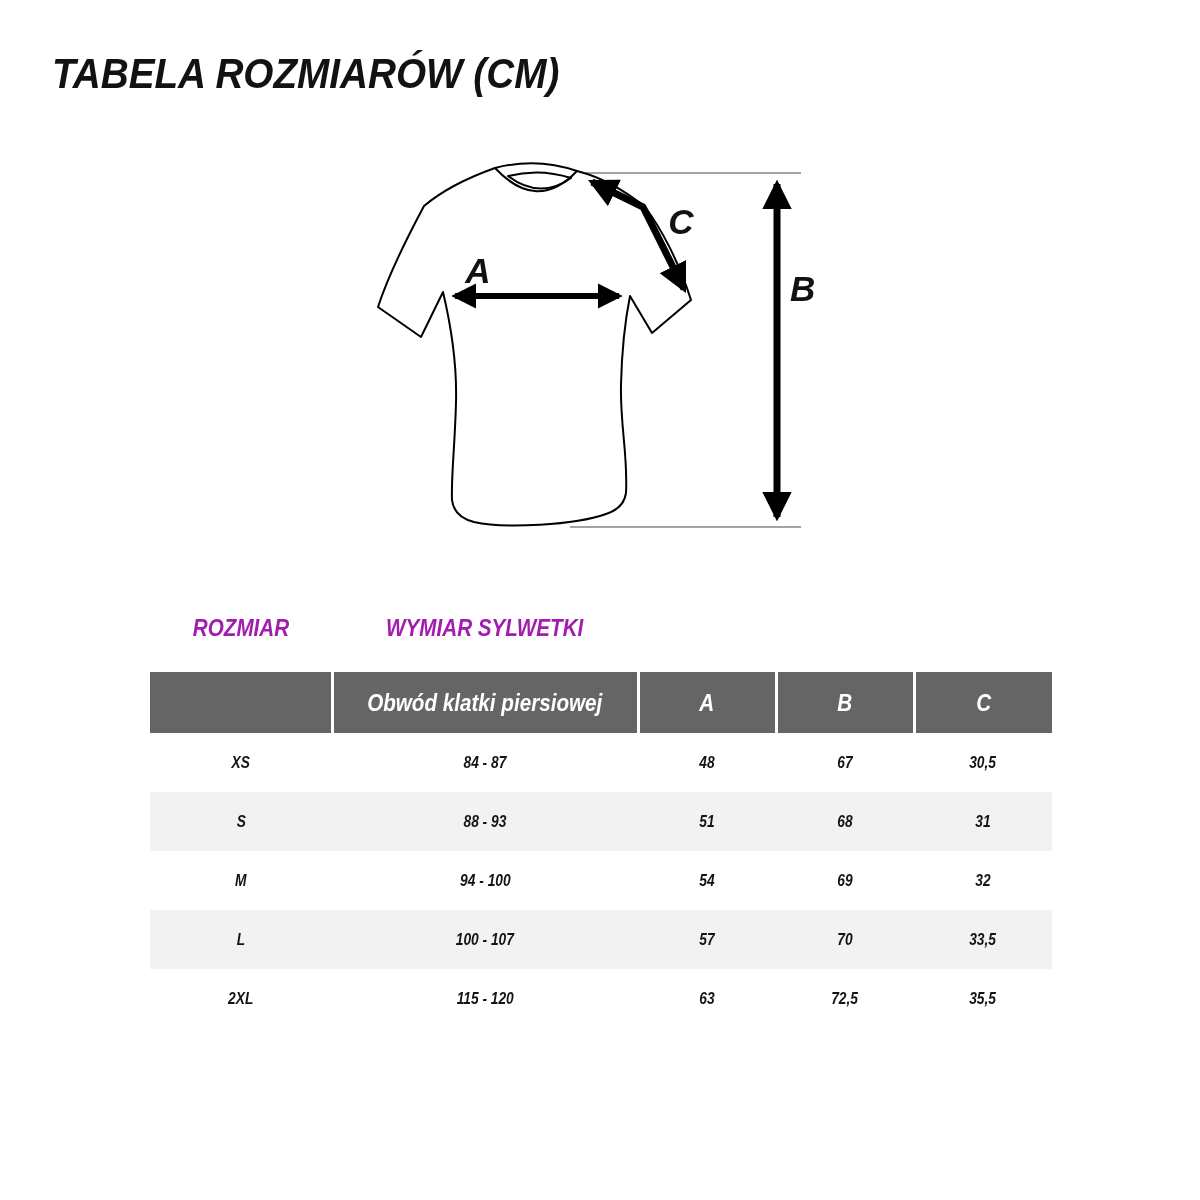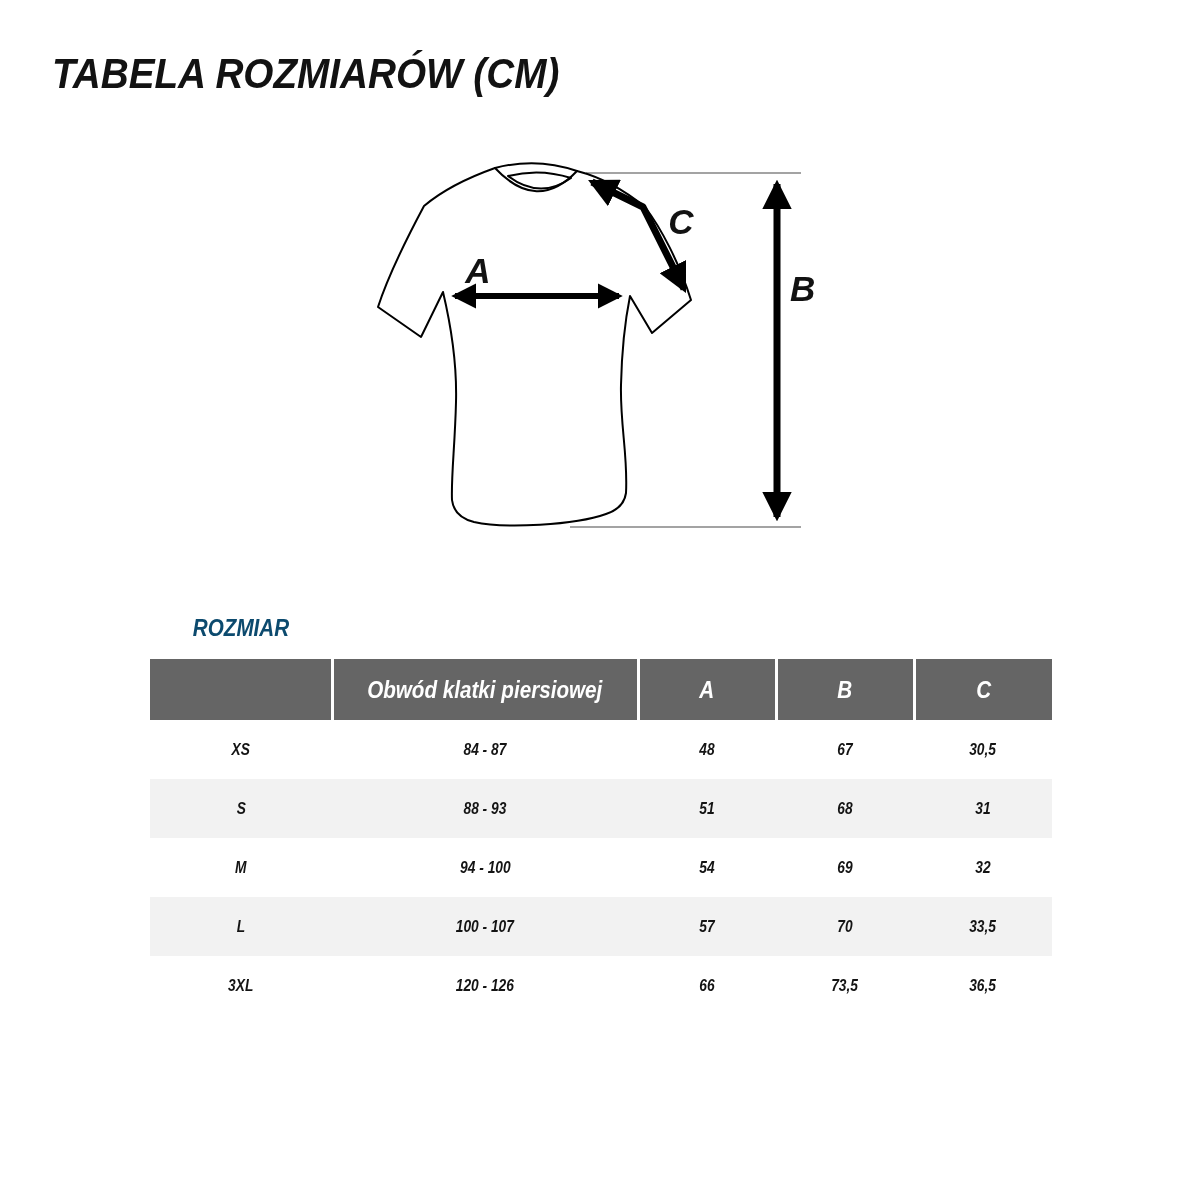--- a/index.html
+++ b/index.html
@@ -46,22 +46,22 @@
   .table-block {
     position: absolute;
     left: 150px;
     top: 610px;
     width: 902px;
   }
   .group-headers {
     display: flex;
     height: 36px;
     align-items: center;
-    margin-bottom: 13px;
-    color: #0c4a6e;
+    margin-bottom: 26px;
+    color: #a21caf;
     font-size: 24px;
   }
   .group-headers .gh { text-align: center; }
   .gh-size    { width: 182px; }
   .gh-body    { width: 306px; }
   .gh-product { width: 414px; }
 
   table.size-table {
     border-collapse: collapse;
     table-layout: fixed;
@@ -143,20 +143,21 @@
     <path class="measure-arrow" d="M 592 182 L 643 207 L 684 289" stroke-width="7" marker-start="url(#ah)" marker-end="url(#ah)"></path>
 
     <text class="measure-label" x="478" y="283" text-anchor="middle">A</text>
     <text class="measure-label" x="790" y="301" text-anchor="start">B</text>
     <text class="measure-label" x="681" y="234" text-anchor="middle">C</text>
   </svg>
 
   <div class="table-block">
     <div class="group-headers">
       <div class="gh gh-size"><span class="cnd">ROZMIAR</span></div>
+      <div class="gh gh-body"><span class="cnd">WYMIAR SYLWETKI</span></div>
     </div>
 
     <table class="size-table">
       <colgroup>
         <col class="c-size">
           <col class="c-chest">
           <col class="c-a">
           <col class="c-b">
           <col class="c-c">
       </colgroup>
@@ -192,23 +193,23 @@
             <td><span class="cnd">32</span></td>
           </tr>
           <tr>
             <td><span class="cnd">L</span></td>
             <td><span class="cnd">100 - 107</span></td>
             <td><span class="cnd">57</span></td>
             <td><span class="cnd">70</span></td>
             <td><span class="cnd">33,5</span></td>
           </tr>
           <tr>
-            <td><span class="cnd">3XL</span></td>
-            <td><span class="cnd">120 - 126</span></td>
-            <td><span class="cnd">66</span></td>
-            <td><span class="cnd">73,5</span></td>
-            <td><span class="cnd">36,5</span></td>
+            <td><span class="cnd">2XL</span></td>
+            <td><span class="cnd">115 - 120</span></td>
+            <td><span class="cnd">63</span></td>
+            <td><span class="cnd">72,5</span></td>
+            <td><span class="cnd">35,5</span></td>
           </tr>
         </tbody>
     </table>
   </div>
 
 </div>
 
 </body></html>

